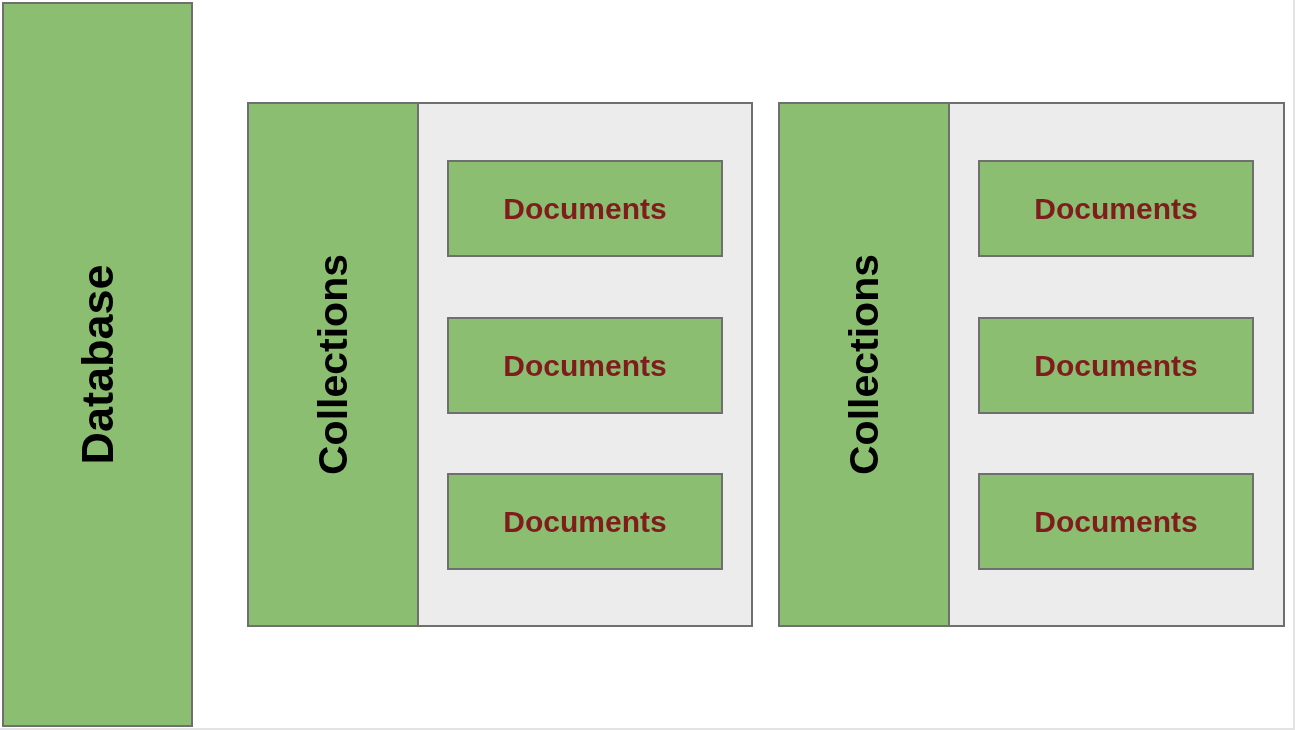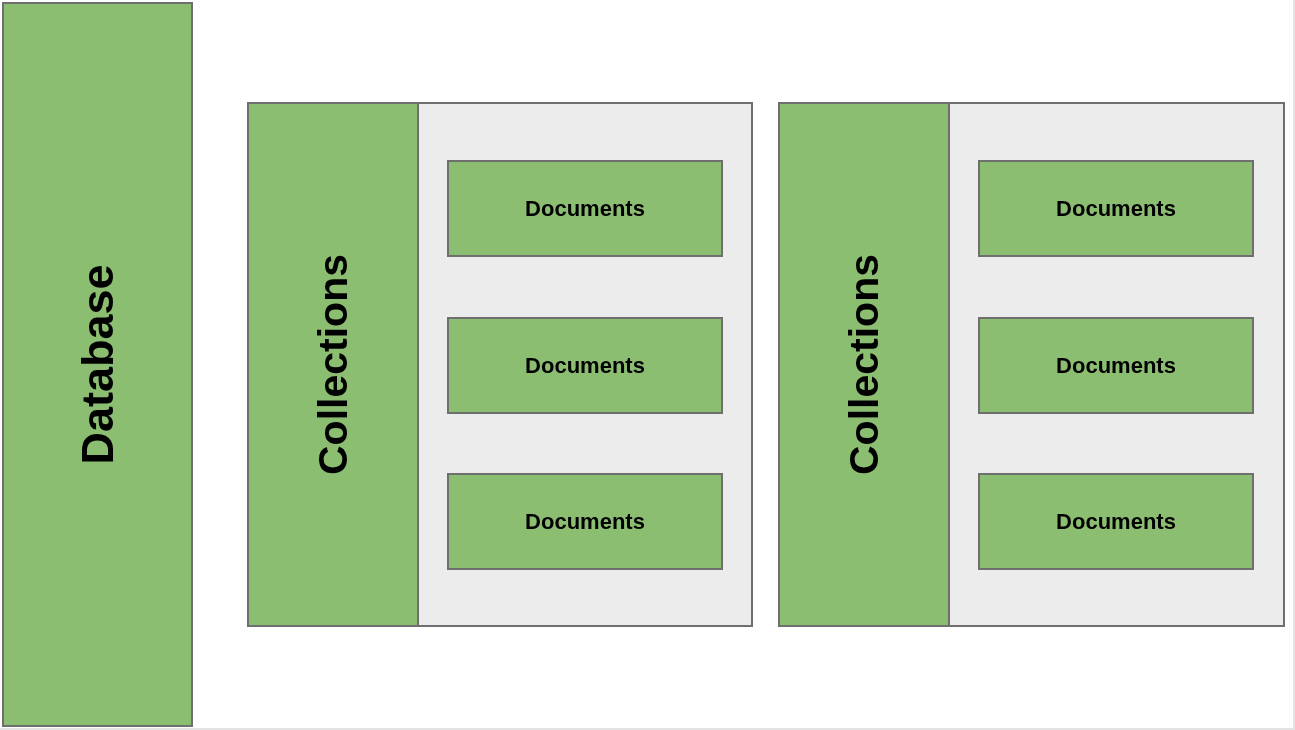--- a/index.html
+++ b/index.html
@@ -97,23 +97,23 @@
     box-sizing: border-box;
     display: flex;
     align-items: center;
     justify-content: center;
   }
   .doc-box.slot-0 { top: 56px; }
   .doc-box.slot-1 { top: 213px; }
   .doc-box.slot-2 { top: 369px; }
 
   .doc-label {
-    font-size: 22px;
+    font-size: 30px;
     font-weight: bold;
-    color: #000000;
+    color: #7f1d1d;
     white-space: nowrap;
     line-height: 1;
   }
 </style>
 </head>
 <body>
 
 <div id="canvas">
 
   <div class="db-box">

